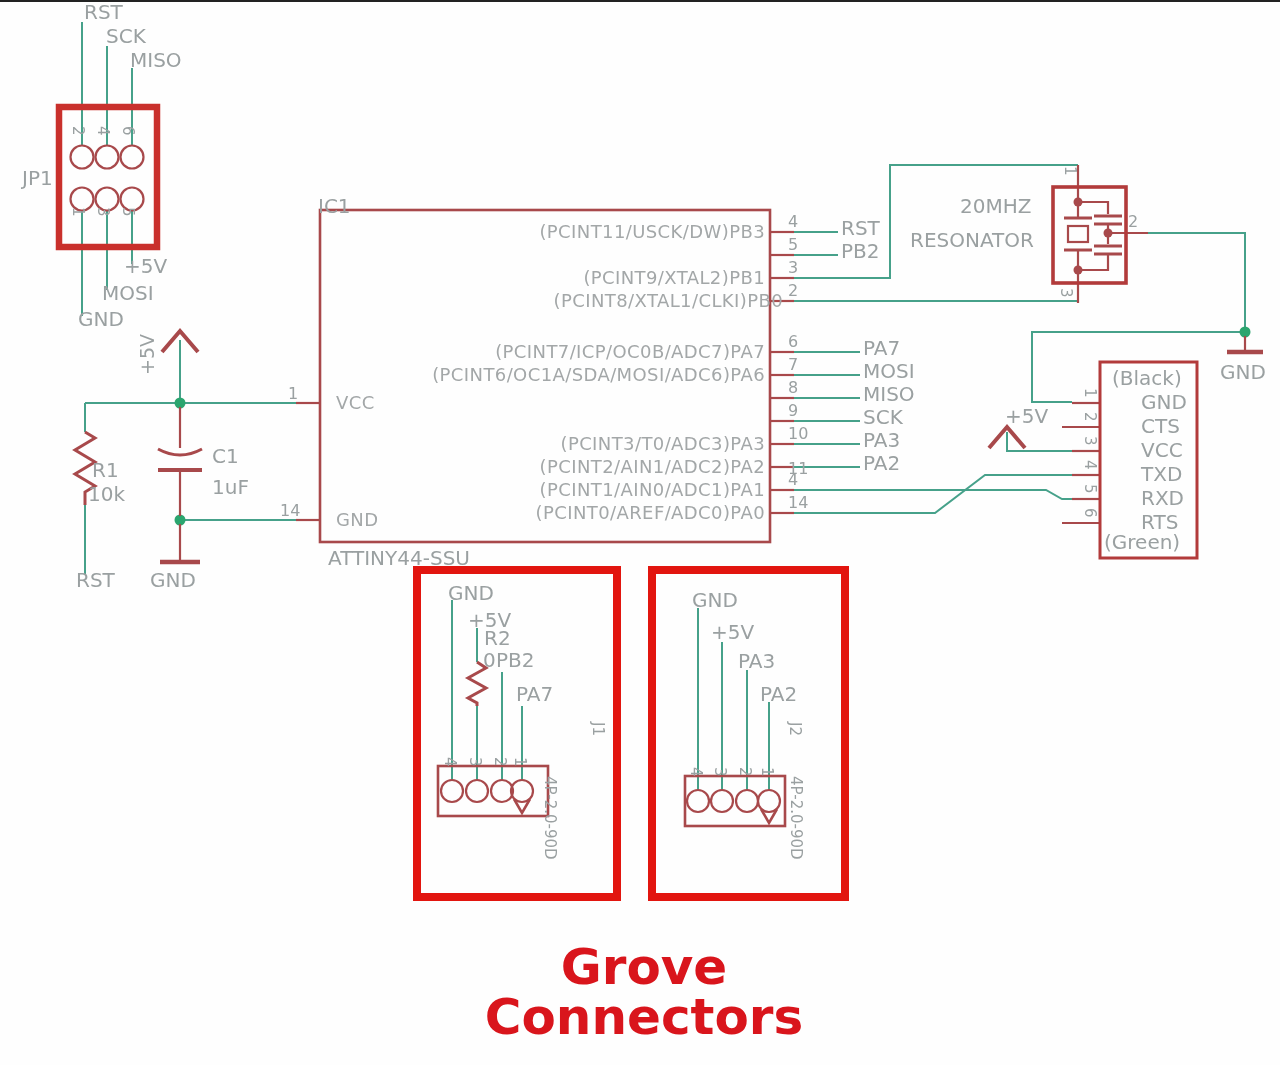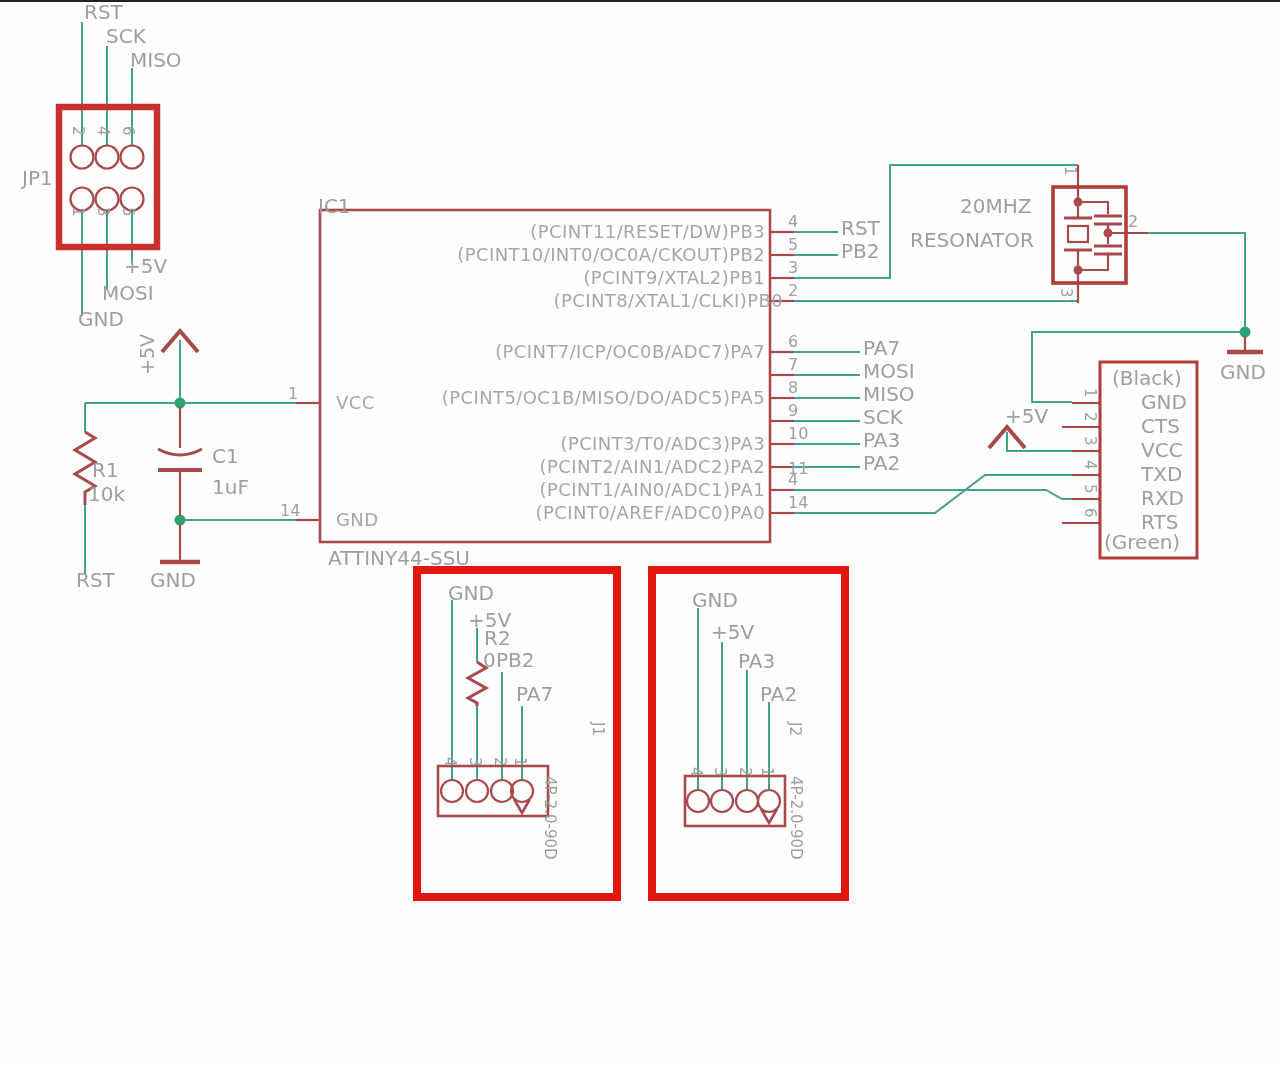--- a/index.html
+++ b/index.html
@@ -183,26 +183,25 @@
   <span class="t" style="left:76px;top:570px">RST</span>
   <span class="t" style="left:150px;top:570px">GND</span>
 
   <span class="t" style="left:318px;top:196px">IC1</span>
   <span class="t" style="left:328px;top:548px">ATTINY44-SSU</span>
   <span class="ts" style="left:288px;top:386px">1</span>
   <span class="ts" style="left:280px;top:503px">14</span>
   <span class="tm" style="left:336px;top:394px">VCC</span>
   <span class="tm" style="left:336px;top:511px">GND</span>
 
-  <span class="tm" style="right:515px;top:223px">(PCINT11/RESET/DW)PB3</span>
-  <span class="tm" style="right:515px;top:246px">(PCINT10/INT0/OC0A/CKOUT)PB2</span>
+  <span class="tm" style="right:515px;top:223px">(PCINT11/USCK/DW)PB3</span>
   <span class="tm" style="right:515px;top:269px">(PCINT9/XTAL2)PB1</span>
   <span class="tm" style="right:497px;top:292px">(PCINT8/XTAL1/CLKI)PB0</span>
   <span class="tm" style="right:515px;top:343px">(PCINT7/ICP/OC0B/ADC7)PA7</span>
-  <span class="tm" style="right:515px;top:389px">(PCINT5/OC1B/MISO/DO/ADC5)PA5</span>
+  <span class="tm" style="right:515px;top:366px">(PCINT6/OC1A/SDA/MOSI/ADC6)PA6</span>
   <span class="tm" style="right:515px;top:435px">(PCINT3/T0/ADC3)PA3</span>
   <span class="tm" style="right:515px;top:458px">(PCINT2/AIN1/ADC2)PA2</span>
   <span class="tm" style="right:515px;top:481px">(PCINT1/AIN0/ADC1)PA1</span>
   <span class="tm" style="right:515px;top:504px">(PCINT0/AREF/ADC0)PA0</span>
 
   <span class="ts" style="left:788px;top:214px">4</span>
   <span class="ts" style="left:788px;top:237px">5</span>
   <span class="ts" style="left:788px;top:260px">3</span>
   <span class="ts" style="left:788px;top:283px">2</span>
   <span class="ts" style="left:788px;top:334px">6</span>
@@ -263,13 +262,14 @@
   <span class="t" style="left:711px;top:622px">+5V</span>
   <span class="t" style="left:738px;top:651px">PA3</span>
   <span class="t" style="left:760px;top:684px">PA2</span>
   <span class="vert" style="left:688px;top:767px">4</span>
   <span class="vert" style="left:712px;top:767px">3</span>
   <span class="vert" style="left:737px;top:767px">2</span>
   <span class="vert" style="left:759px;top:767px">1</span>
   <span class="vert" style="left:787px;top:722px">J2</span>
   <span class="vert" style="left:788px;top:776px">4P-2.0-90D</span>
 
+  <div class="title" style="left:396px;top:942px;width:496px">Grove Connectors</div>
 </div>
 
 </body></html>

